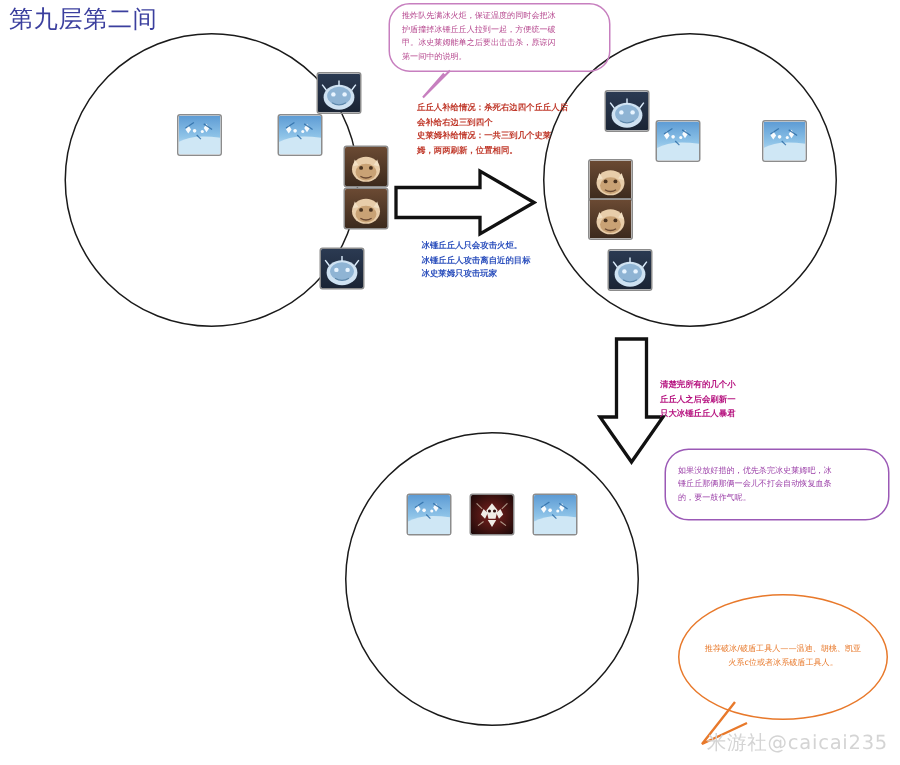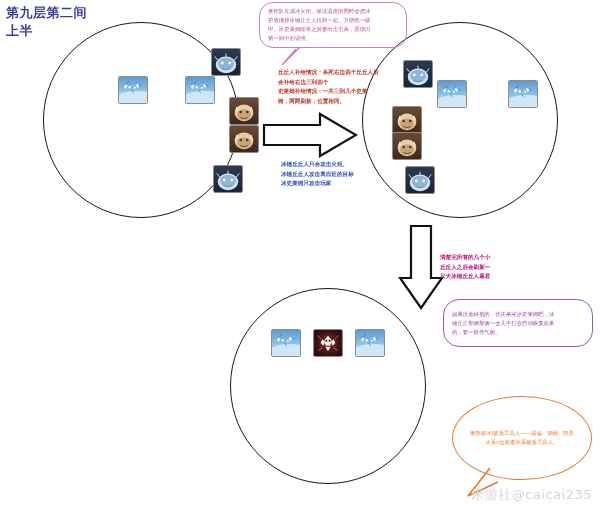--- a/index.html
+++ b/index.html
@@ -7,21 +7,21 @@
     width:600px;height:510px;
     background:#ffffff;
     font-family:"DejaVu Sans","Liberation Sans",sans-serif;
     position:relative;overflow:hidden;
   }
   #stage{position:absolute;left:0;top:0;width:600px;height:510px;}
 
   
   .title-block{position:absolute;left:6px;top:4px;}
   .title-line{
-    color:#3b3f9e;font-size:13px;font-weight:bold;line-height:18px;
+    color:#3b3f9e;font-size:16px;font-weight:normal;line-height:18px;
     letter-spacing:0.5px;white-space:nowrap;
   }
 
   
   .room{
     position:absolute;border:1.6px solid #1a1a1a;border-radius:50%;
     background:transparent;box-sizing:border-box;
   }
 
   
@@ -73,21 +73,20 @@
     margin-left:48px;
   }
 </style>
 </head>
 <body>
 
 <div id="stage">
 
   <div class="title-block">
     <div class="title-line">第九层第二间</div>
-    <div class="title-line">上半</div>
   </div>
 
   <div class="room" style="left:43px;top:22px;width:196px;height:196px;"></div>
   <div class="room" style="left:362px;top:22px;width:196px;height:196px;"></div>
   <div class="room" style="left:230px;top:288px;width:196px;height:196px;"></div>
 
   <div class="icon" style="left:118px;top:76px;">
     <svg viewBox="0 0 30 28" preserveAspectRatio="none">
       <defs>
           <linearGradient id="sl1" x1="0" y1="0" x2="0" y2="1">

